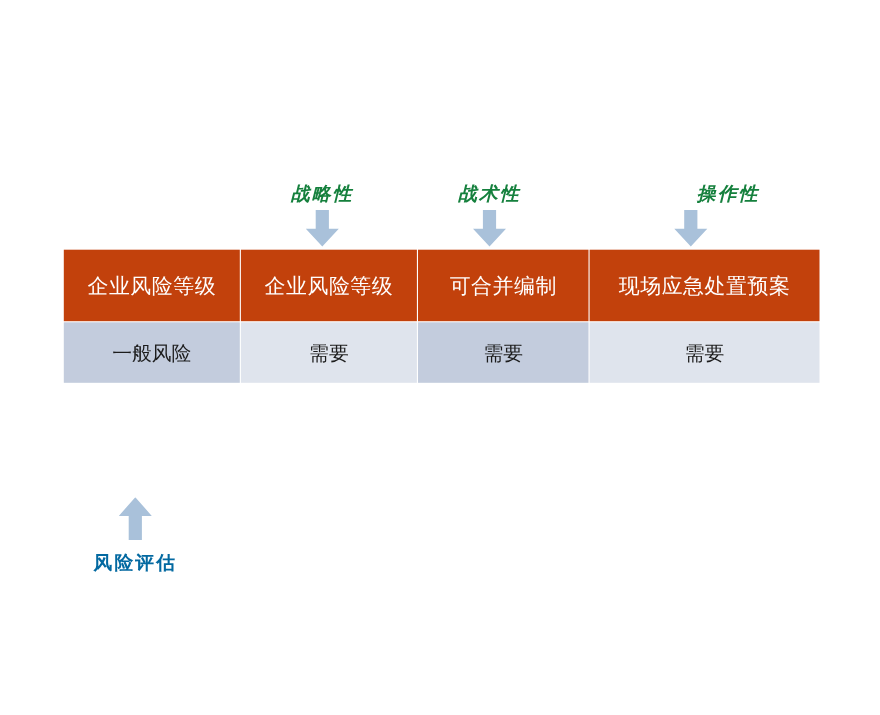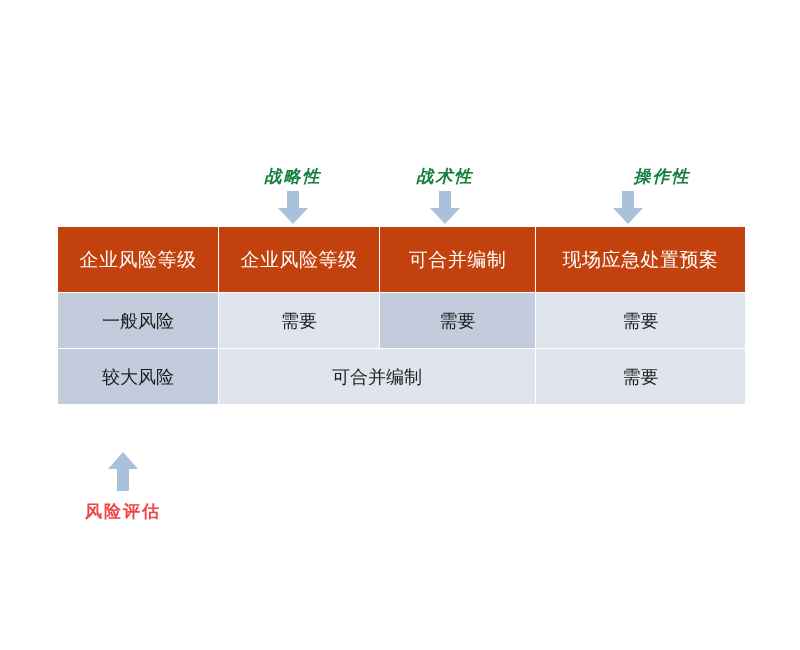--- a/index.html
+++ b/index.html
@@ -86,21 +86,21 @@
   .col-2 { width: 160px; }
   .col-3 { width: 155px; }
   .col-4 { width: 209px; }
 
   
   #risk-assessment-label {
     position: absolute;
     font-family: "DejaVu Serif", "Liberation Serif", serif;
     font-size: 17px;
     font-weight: 600;
-    color: #ef4444;
+    color: #0369a1;
     letter-spacing: 2px;
     white-space: nowrap;
     transform: translateX(-50%);
   }
 </style>
 </head>
 <body>
 
 <div id="canvas">
 
@@ -140,25 +140,20 @@
         <th>现场应急处置预案</th>
       </tr>
     </thead>
     <tbody>
       <tr>
         <td class="c-level">一般风险</td>
         <td class="c-cell">需要</td>
         <td class="c-cell-dark">需要</td>
         <td class="c-cell">需要</td>
       </tr>
-      <tr>
-        <td class="c-level">较大风险</td>
-        <td class="c-cell" colspan="2">可合并编制</td>
-        <td class="c-cell">需要</td>
-      </tr>
     </tbody>
   </table>
 
   <div class="arrow" style="left:123px; top:452px;">
     <svg width="34" height="40" viewBox="0 0 34 40" aria-hidden="true">
       <path d="M17 0 L32 17 H23 V39 H11 V17 H2 Z" fill="#a9c1da"></path>
     </svg>
   </div>
   <div id="risk-assessment-label" style="left:123px; top:500px;">风险评估</div>
 

